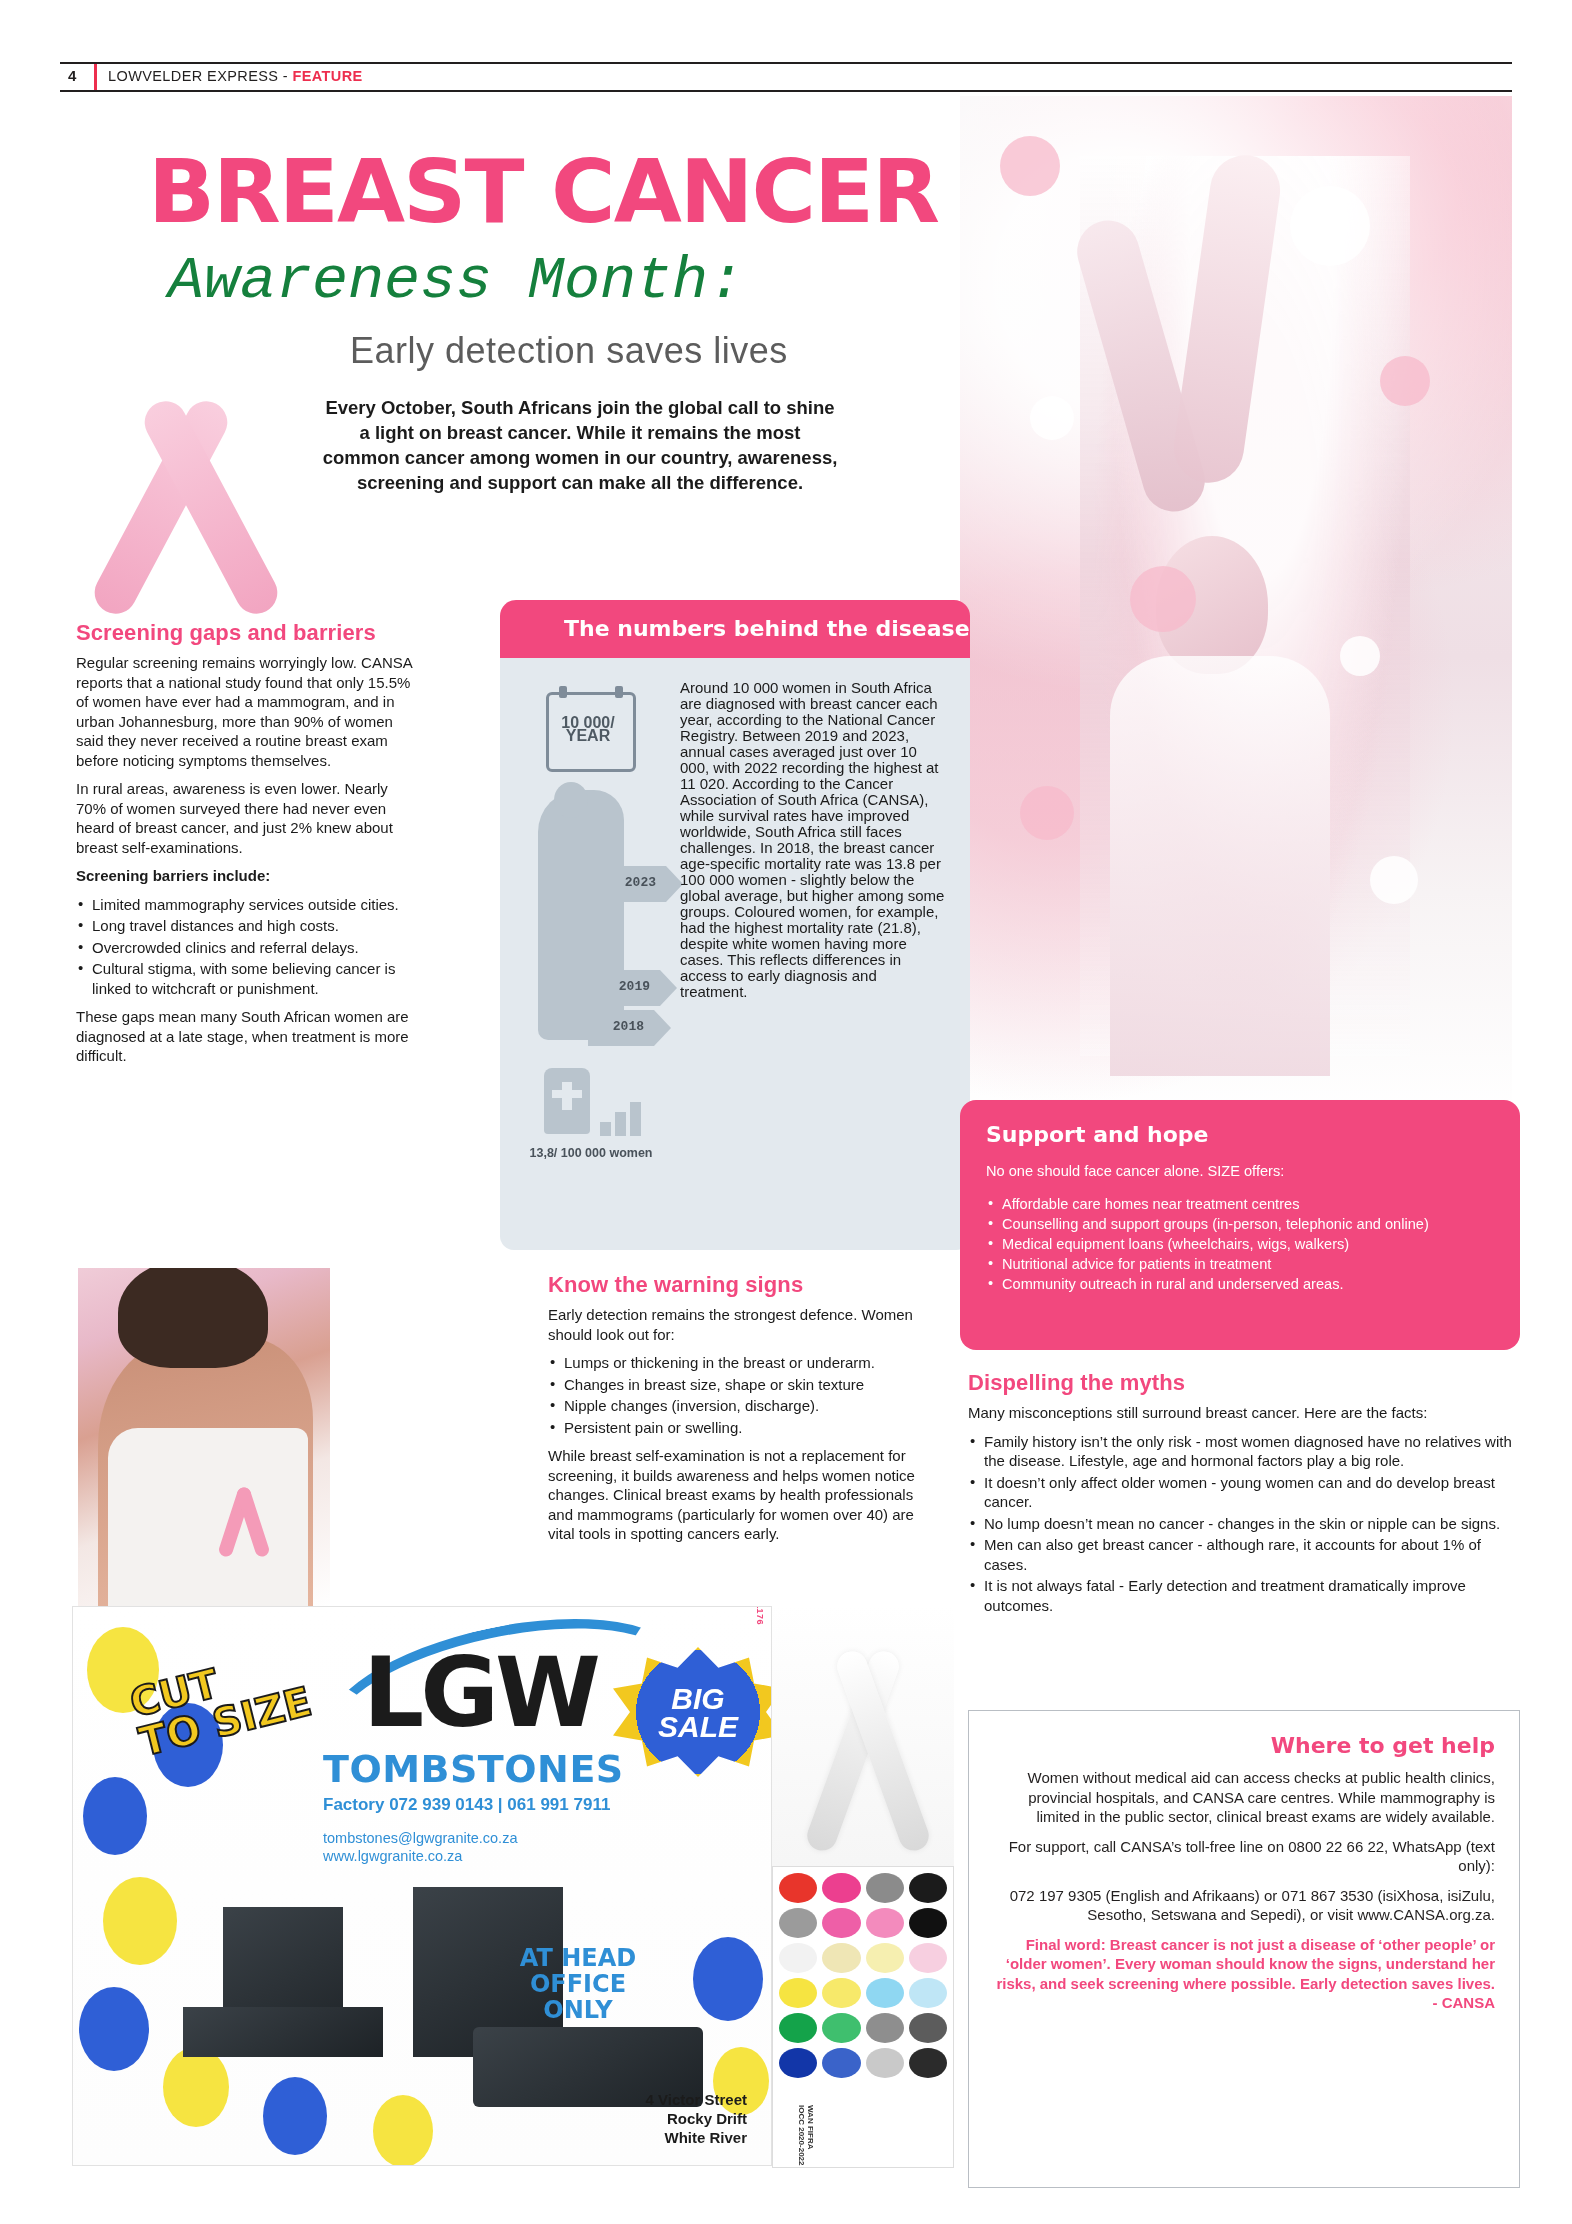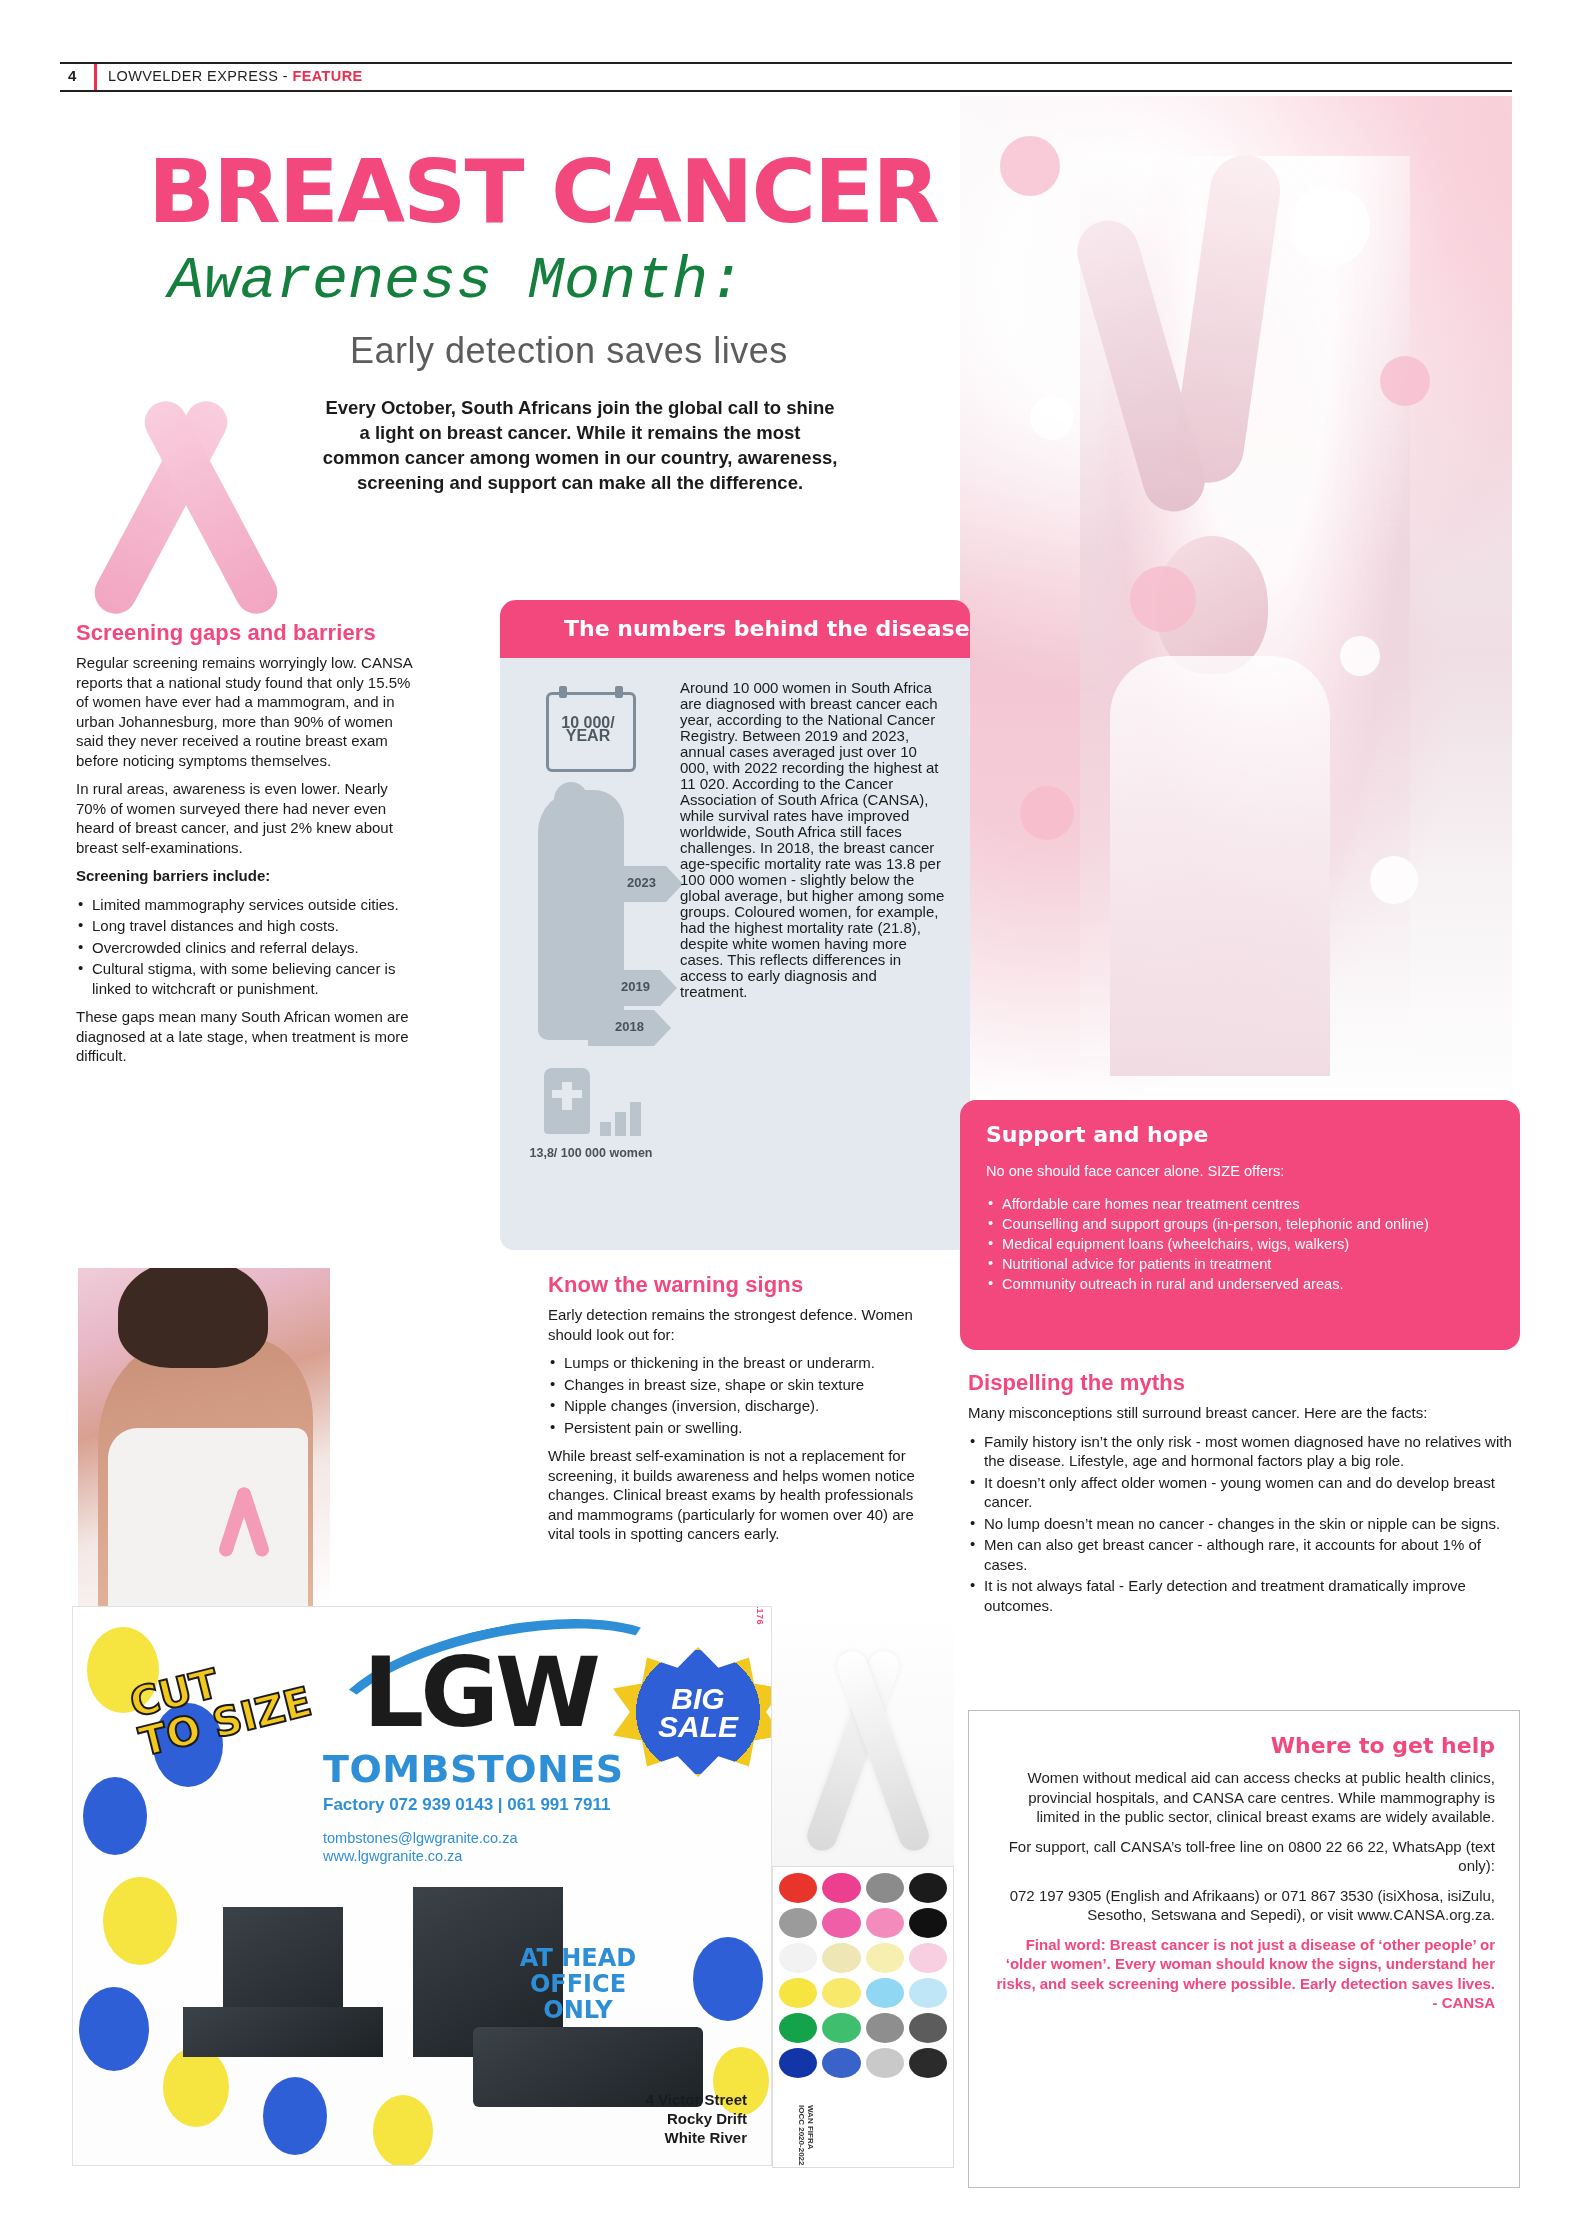--- a/index.html
+++ b/index.html
@@ -127,21 +127,21 @@
   .cal{position:absolute;left:28px;top:22px;width:84px;height:74px;border:3px solid #7f8c99;border-radius:6px;background:#e3e9ee;}
   .cal:before{content:"";position:absolute;left:10px;top:-9px;width:8px;height:12px;background:#7f8c99;border-radius:2px;}
   .cal:after{content:"";position:absolute;right:10px;top:-9px;width:8px;height:12px;background:#7f8c99;border-radius:2px;}
   .cal-txt{position:absolute;left:28px;top:46px;width:84px;text-align:center;font-size:16px;font-weight:bold;color:#4f5a63;line-height:13px;}
   .silhouette{
     position:absolute;left:20px;top:120px;width:86px;height:250px;
     background:#b9c4cd;
     border-radius:42px 30px 10px 10px;
   }
   .sil-head{position:absolute;left:36px;top:112px;width:34px;height:36px;border-radius:50%;background:#b9c4cd;}
-  .arrow{position:absolute;left:70px;height:36px;background:#b9c4cd;}
+  .arrow{position:absolute;left:70px;height:36px;background:#b9c4cd;font-family:Liberation Mono, monospace;}
   .arrow span{position:absolute;right:10px;top:9px;font-size:13px;font-weight:bold;color:#49525a;}
   .arrow:after{content:"";position:absolute;right:-17px;top:0;border-left:17px solid #b9c4cd;border-top:18px solid transparent;border-bottom:18px solid transparent;}
   .coffin{position:absolute;left:26px;top:398px;width:46px;height:66px;background:#b9c4cd;border-radius:8px 8px 4px 4px;}
   .coffin:after{content:"";position:absolute;left:18px;top:14px;width:10px;height:28px;background:#e3e9ee;}
   .coffin:before{content:"";position:absolute;left:8px;top:22px;width:30px;height:8px;background:#e3e9ee;}
   .bars{position:absolute;left:82px;top:430px;width:48px;height:36px;}
   .bars i{position:absolute;bottom:0;width:11px;background:#b9c4cd;display:block;}
   .stat-caption{position:absolute;left:8px;top:476px;width:130px;text-align:center;font-size:12.5px;font-weight:bold;color:#49525a;line-height:14px;}
 
   

